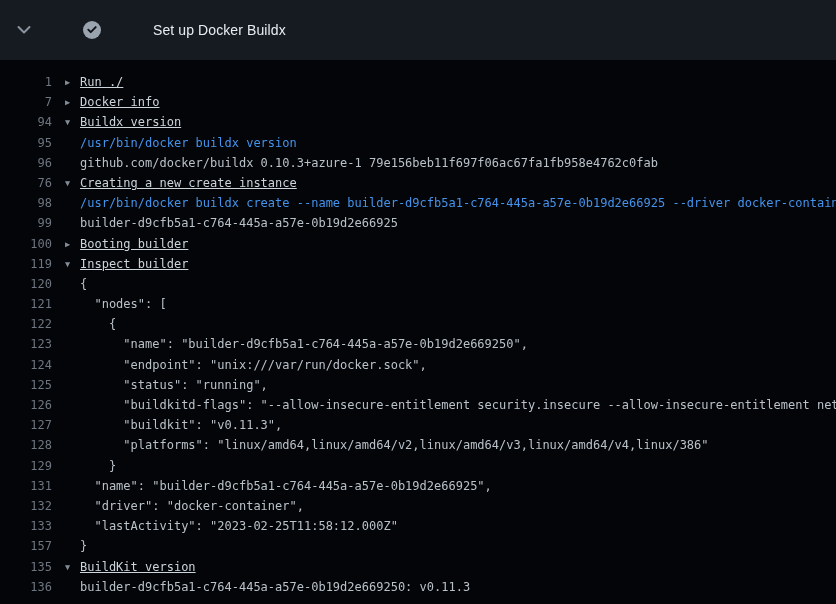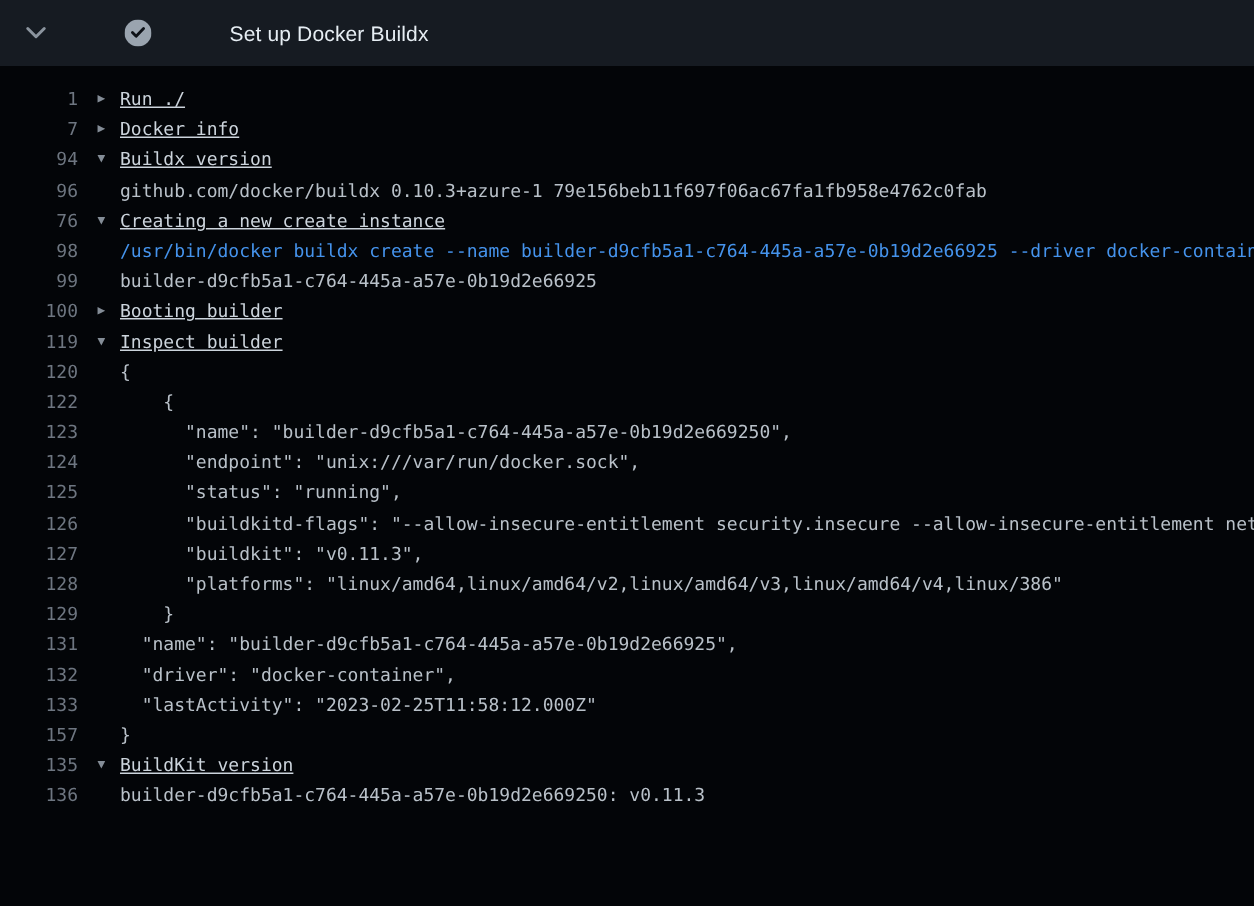--- a/index.html
+++ b/index.html
@@ -17,21 +17,21 @@
   * { box-sizing: border-box; }
   html, body { margin: 0; padding: 0; }
   body {
     width: 836px;
     height: 604px;
     overflow: hidden;
     background: var(--body-bg);
     font-family: "Liberation Sans", sans-serif;
   }
   .step-header {
-    height: 44px;
+    height: 60px;
     background: var(--header-bg);
     display: flex;
     align-items: center;
     padding: 0 16px;
     cursor: pointer;
     gap: 39px;
   }
   .chev { width: 16px; height: 16px; display: flex; align-items: center; justify-content: center; }
   .status { width: 18px; height: 18px; margin-left: 12px; }
   .step-title {
@@ -100,20 +100,25 @@
     <div class="row group">
     <span class="num">7</span>
     <span class="arrowcol">▶</span>
     <span class="text">Docker info</span>
   </div>
     <div class="row group">
     <span class="num">94</span>
     <span class="arrowcol">▼</span>
     <span class="text">Buildx version</span>
   </div>
+    <div class="row command">
+    <span class="num">95</span>
+    <span class="arrowcol"></span>
+    <span class="text">/usr/bin/docker buildx version</span>
+  </div>
     <div class="row output">
     <span class="num">96</span>
     <span class="arrowcol"></span>
     <span class="text">github.com/docker/buildx 0.10.3+azure-1 79e156beb11f697f06ac67fa1fb958e4762c0fab</span>
   </div>
     <div class="row group">
     <span class="num">76</span>
     <span class="arrowcol">▼</span>
     <span class="text">Creating a new create instance</span>
   </div>
@@ -136,20 +141,25 @@
     <span class="num">119</span>
     <span class="arrowcol">▼</span>
     <span class="text">Inspect builder</span>
   </div>
     <div class="row output">
     <span class="num">120</span>
     <span class="arrowcol"></span>
     <span class="text">{</span>
   </div>
     <div class="row output">
+    <span class="num">121</span>
+    <span class="arrowcol"></span>
+    <span class="text">  "nodes": [</span>
+  </div>
+    <div class="row output">
     <span class="num">122</span>
     <span class="arrowcol"></span>
     <span class="text">    {</span>
   </div>
     <div class="row output">
     <span class="num">123</span>
     <span class="arrowcol"></span>
     <span class="text">      "name": "builder-d9cfb5a1-c764-445a-a57e-0b19d2e669250",</span>
   </div>
     <div class="row output">

